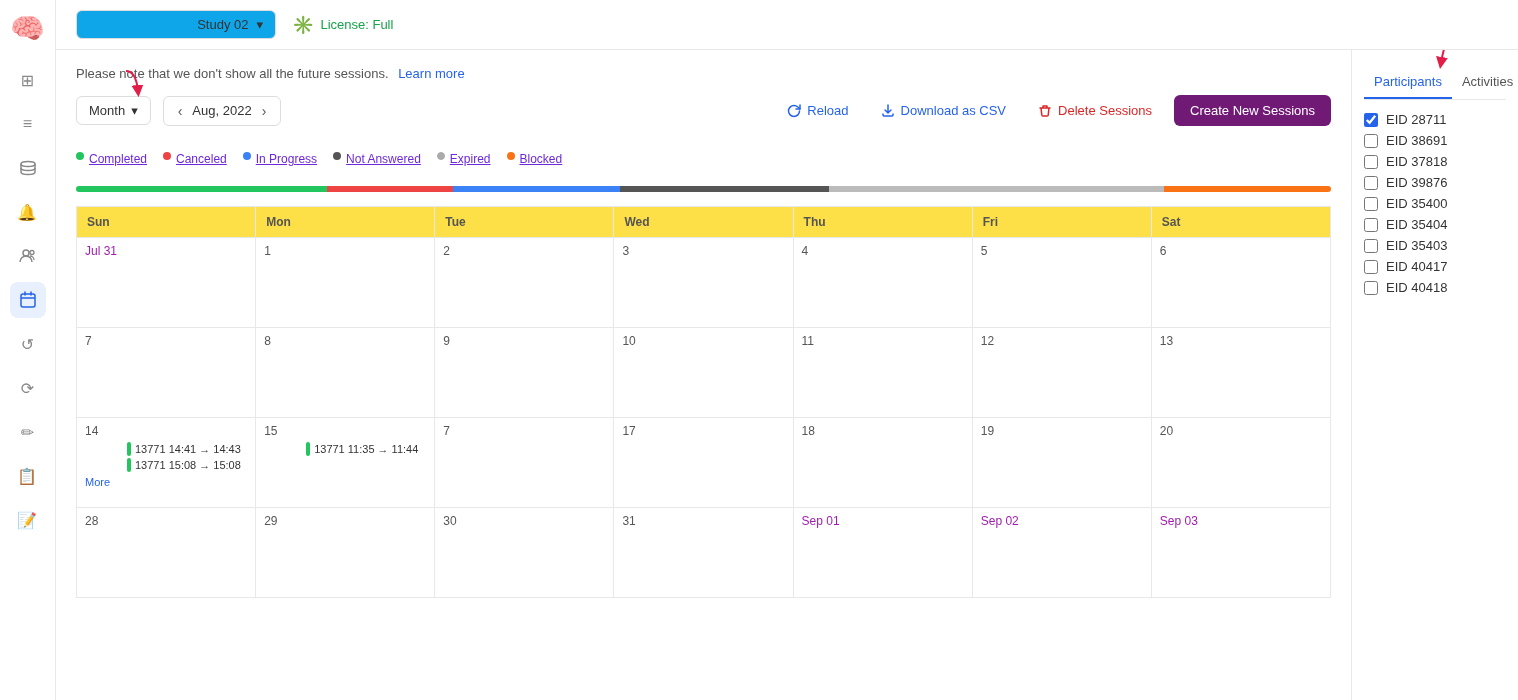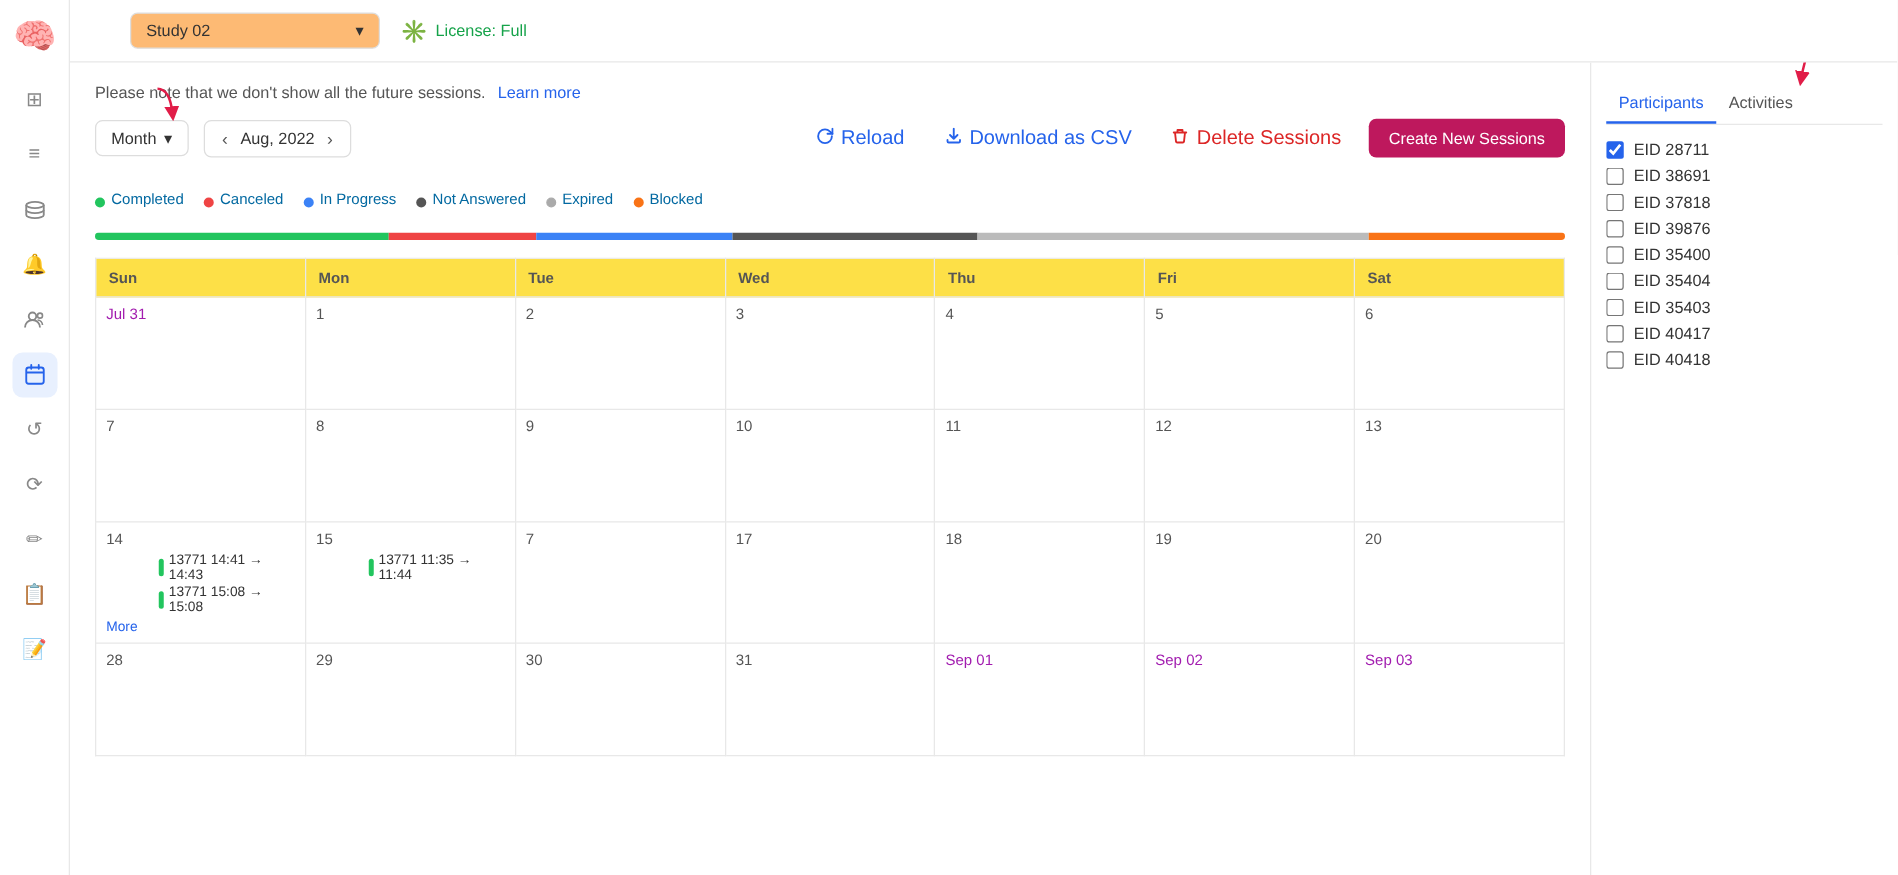--- a/index.html
+++ b/index.html
@@ -11,21 +11,21 @@
     .sidebar { width: 56px; background: #fff; border-right: 1px solid #e8e8e8; display: flex; flex-direction: column; align-items: center; padding: 12px 0; gap: 8px; flex-shrink: 0; }
     .sidebar-logo { width: 34px; height: 34px; margin-bottom: 8px; }
     .sidebar-icon { width: 36px; height: 36px; display: flex; align-items: center; justify-content: center; border-radius: 8px; cursor: pointer; color: #888; font-size: 16px; }
     .sidebar-icon.active { background: #e8f0fe; color: #2563eb; }
 
     
     .main-content { flex: 1; background: #fff; display: flex; flex-direction: column; overflow: hidden; }
 
     
     .header-bar { display: flex; align-items: center; padding: 10px 20px; border-bottom: 1px solid #e8e8e8; gap: 16px; flex-shrink: 0; }
-    .study-select { display: flex; align-items: center; gap: 8px; border: 1px solid #ddd; border-radius: 6px; padding: 6px 12px; font-size: 13px; cursor: pointer; min-width: 200px; justify-content: space-between; background: #fdba74; margin-left: 28px; }
+    .study-select { display: flex; align-items: center; gap: 8px; border: 1px solid #ddd; border-radius: 6px; padding: 6px 12px; font-size: 13px; cursor: pointer; min-width: 200px; justify-content: flex-end; background: #0ea5e9; }
     .license-badge { display: flex; align-items: center; gap: 6px; color: #16a34a; font-size: 13px; font-weight: 500; }
     .license-icon { font-size: 18px; }
 
     
     .page-content { flex: 1; display: flex; flex-direction: column; overflow: hidden; }
 
     
     .tab-bar { padding: 0 20px; border-bottom: 1px solid #e8e8e8; flex-shrink: 0; }
     .tab-item { display: inline-block; padding: 12px 4px; font-size: 14px; font-weight: 500; cursor: pointer; border-bottom: 2px solid transparent; color: #555; }
     .tab-item.active { border-bottom: 2px solid #2563eb; color: #2563eb; }
@@ -37,27 +37,27 @@
     .calendar-section { flex: 1; padding: 16px 20px; display: flex; flex-direction: column; overflow: hidden; }
 
     .notice-bar { font-size: 13px; color: #555; margin-bottom: 14px; }
     .notice-bar a { color: #2563eb; text-decoration: none; }
 
     .toolbar { display: flex; align-items: center; gap: 12px; margin-bottom: 16px; flex-shrink: 0; }
     .month-select { display: flex; align-items: center; gap: 6px; border: 1px solid #ddd; border-radius: 6px; padding: 6px 12px; font-size: 13px; cursor: pointer; background: #fff; }
     .nav-group { display: flex; align-items: center; gap: 4px; border: 1px solid #ddd; border-radius: 6px; padding: 4px 8px; font-size: 13px; cursor: pointer; background: #fff; }
     .nav-btn { background: none; border: none; cursor: pointer; font-size: 14px; color: #555; padding: 2px 6px; }
     .spacer { flex: 1; }
-    .action-btn { display: flex; align-items: flex-start; gap: 6px; border: none; background: none; cursor: pointer; font-size: 16px; color: #2563eb; padding: 6px 10px; }
-    .btn-primary { background: #be185d; color: #fff; border: none; border-radius: 6px; padding: 8px 16px; font-size: 13px; font-weight: 500; cursor: pointer; }
+    .action-btn { display: flex; align-items: flex-end; gap: 6px; border: none; background: none; cursor: pointer; font-size: 13px; color: #2563eb; padding: 6px 10px; }
+    .btn-primary { background: #701a75; color: #fff; border: none; border-radius: 6px; padding: 8px 16px; font-size: 13px; font-weight: 500; cursor: pointer; }
     .btn-danger { color: #dc2626; }
 
     
     .legend { display: flex; align-items: center; gap: 16px; margin-bottom: 10px; padding: 10px 0; flex-shrink: 0; }
-    .legend-item { display: flex; align-items: flex-end; gap: 5px; font-size: 12px; color: #0369a1; }
+    .legend-item { display: flex; align-items: flex-start; gap: 5px; font-size: 12px; color: #6d28d9; text-decoration: underline; }
     .dot { width: 8px; height: 8px; border-radius: 50%; }
     .dot-green { background: #22c55e; }
     .dot-red { background: #ef4444; }
     .dot-blue { background: #3b82f6; }
     .dot-dark { background: #555; }
     .dot-gray { background: #aaa; border: 1px solid #aaa; }
     .dot-orange { background: #f97316; }
 
     
     .progress-bar-row { display: flex; height: 6px; margin-bottom: 14px; border-radius: 3px; overflow: hidden; flex-shrink: 0; }
@@ -74,21 +74,21 @@
     .calendar-table th { background: #fde047; border: 1px solid #e8e8e8; padding: 8px 10px; font-size: 12px; font-weight: 600; color: #555; text-align: left; }
     .calendar-table td { border: 1px solid #e8e8e8; padding: 6px 8px; vertical-align: top; height: 90px; font-size: 12px; color: #333; }
     .day-num { font-size: 12px; color: #555; margin-bottom: 4px; }
     .other-month { color: #a21caf; }
     .session-entry { display: flex; align-items: center; gap: 4px; font-size: 11px; margin-bottom: 2px; margin-left: 42px; }
     .session-bar { width: 4px; height: 14px; border-radius: 2px; flex-shrink: 0; }
     .sb-green { background: #22c55e; }
     .more-link { color: #2563eb; font-size: 11px; cursor: pointer; margin-top: 4px; }
 
     
-    .right-panel { width: 246px; border-left: 1px solid #e8e8e8; padding: 16px 12px; flex-shrink: 0; display: flex; flex-direction: column; }
+    .right-panel { width: 167px; border-left: 1px solid #e8e8e8; padding: 16px 12px; flex-shrink: 0; display: flex; flex-direction: column; }
     .panel-tabs { display: flex; gap: 0; margin-bottom: 12px; border-bottom: 1px solid #e8e8e8; }
     .panel-tab { padding: 8px 10px; font-size: 13px; font-weight: 500; cursor: pointer; border-bottom: 2px solid transparent; color: #555; }
     .panel-tab.active { border-bottom: 2px solid #2563eb; color: #2563eb; }
 
     .search-box { border: 1px solid #ddd; border-radius: 6px; padding: 7px 10px; font-size: 13px; width: 100%; margin-bottom: 12px; outline: none; }
 
     .participant-list { display: flex; flex-direction: column; gap: 6px; overflow-y: auto; flex: 1; }
     .participant-item { display: flex; align-items: center; gap: 8px; font-size: 13px; }
     .participant-item input[type=checkbox] { width: 14px; height: 14px; accent-color: #2563eb; }
   </style>

